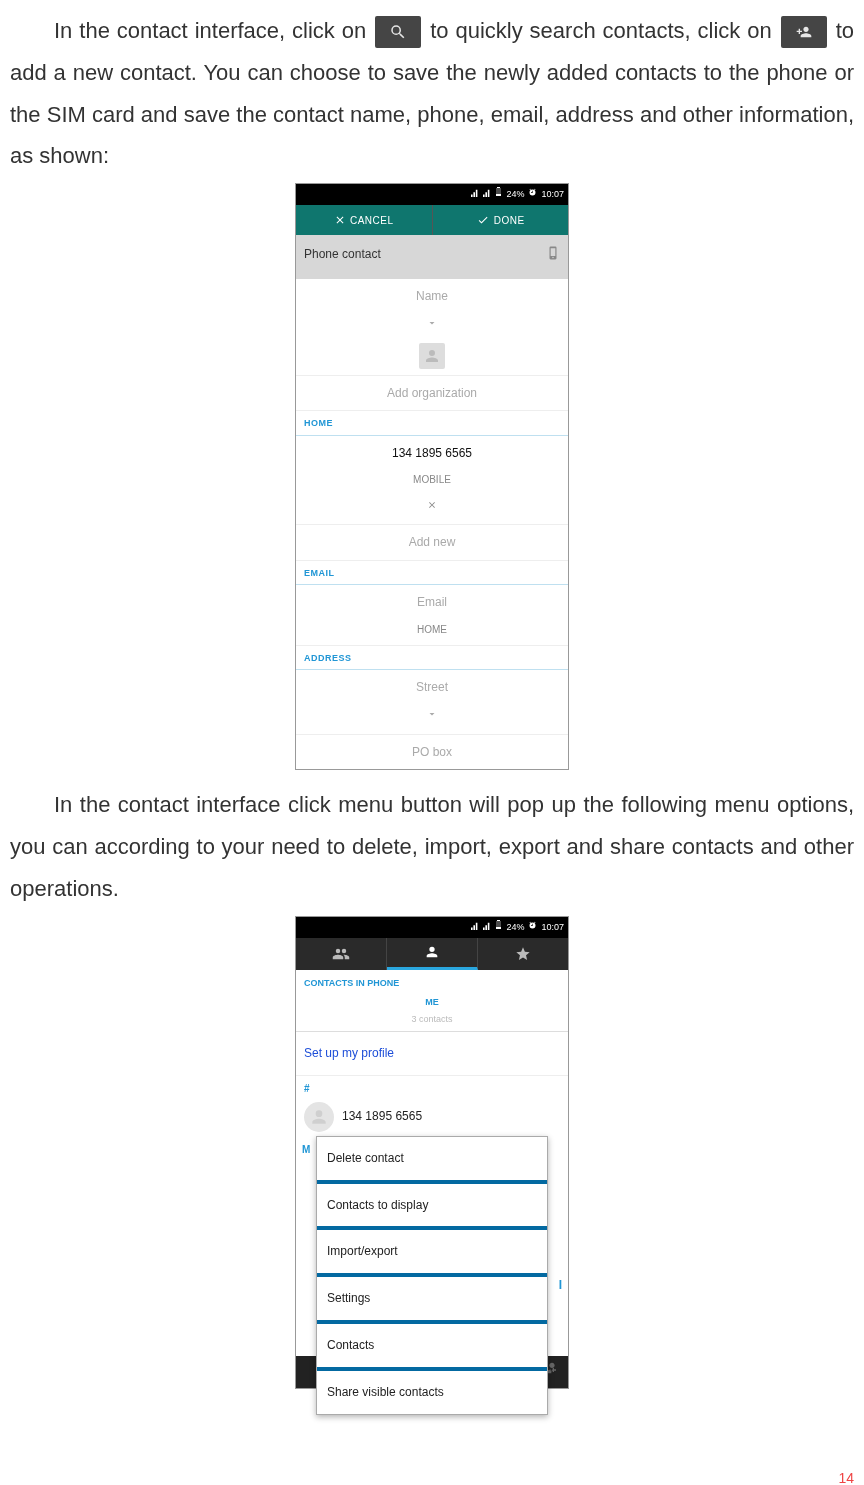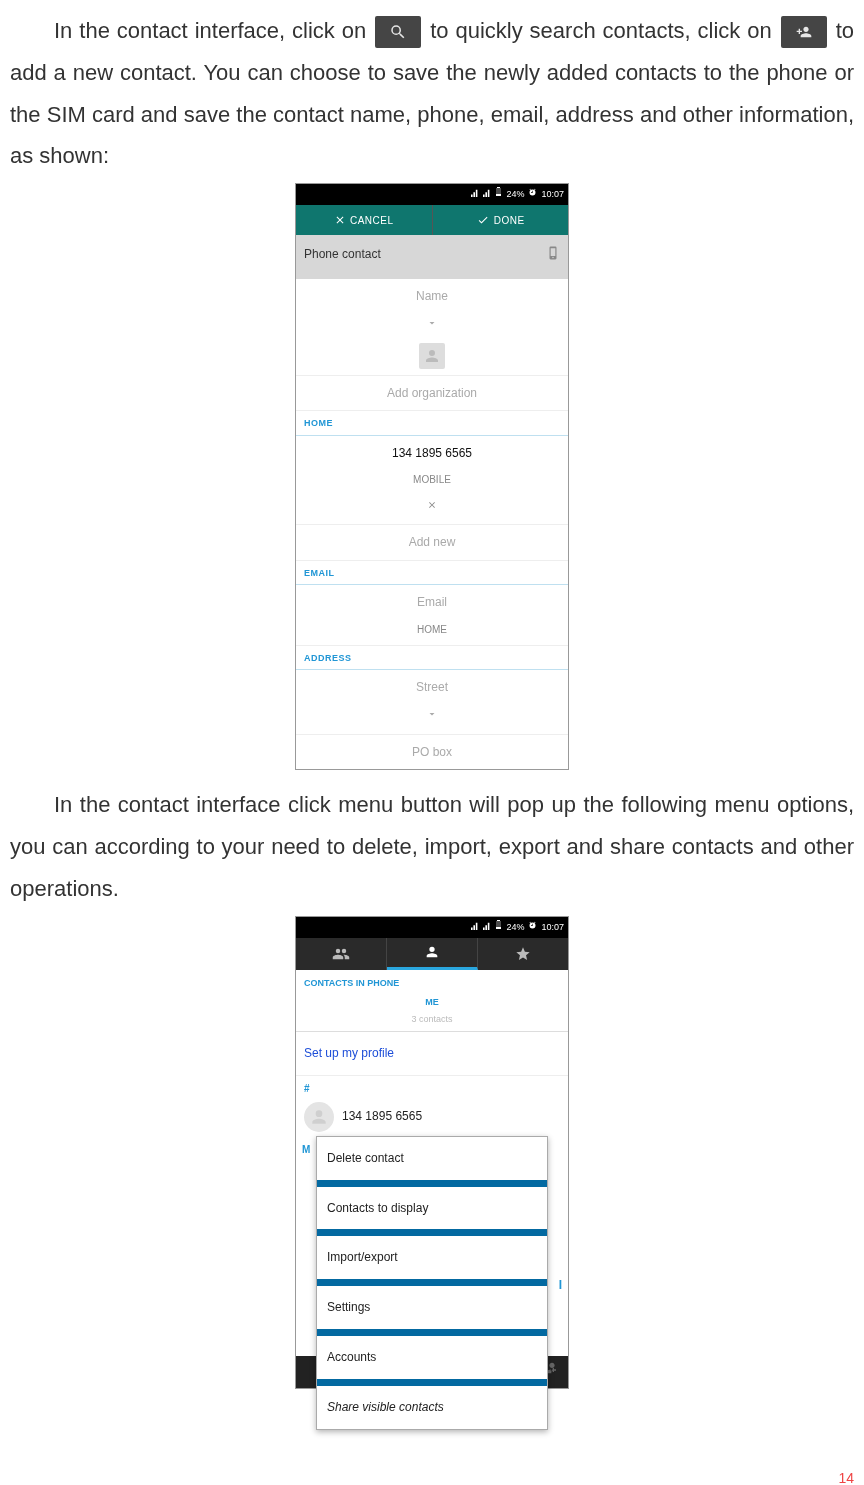--- a/index.html
+++ b/index.html
@@ -136,23 +136,23 @@
   }
   .contact-item .ava { width: 30px; height: 30px; background: #e4e4e4; border-radius: 50%; display:flex;align-items:center;justify-content:center;}
   .contact-item .ava svg { fill:#cfcfcf; }
   .menu-area { position: relative; height: 220px; background:#fff; }
   .popup {
     position: absolute; left: 20px; right: 20px; top: 0;
     background: #fff; border: 1px solid #aaa;
     box-shadow: 0 2px 6px rgba(0,0,0,0.3);
   }
   .popup .item {
-    padding: 10px 10px; border-bottom: 7px solid #0369a1; font-size: 12px; color: #222;
-  }
-  .popup .item:last-child { border-bottom: none; font-style: italic; }
+    padding: 10px 10px; border-bottom: 4px solid #0369a1; font-size: 12px; color: #222;
+  }
+  .popup .item:last-child { border-bottom: none; }
   .dim-letter {
     position:absolute; left:6px; color:#2196d5; font-size:10px; font-weight:bold;
   }
   .bottombar {
     background:#222; height:32px; display:flex; align-items:center; justify-content:flex-end; padding:0 8px;
   }
   .bottombar svg { fill:#aaa; }
   .side-letter {
     position:absolute; right:6px; top:138px; color:#2196d5; font-weight:bold; font-size:12px;
   }
@@ -322,21 +322,21 @@
   </div>
 
   <div class="menu-area">
     <span class="dim-letter" style="top:4px">M</span>
     <span class="side-letter">I</span>
     <div class="popup">
       <div class="item"><span>Delete contact</span></div>
       <div class="item"><span>Contacts to display</span></div>
       <div class="item"><span>Import/export</span></div>
       <div class="item"><span>Settings</span></div>
-      <div class="item"><span>Accounts</span></div>
+      <div class="item"><span>Contacts</span></div>
       <div class="item"><span>Share visible contacts</span></div>
     </div>
   </div>
   <div class="bottombar">
     <span><svg width="20" height="16" viewBox="0 0 24 24">
           <path d="M15 12c2.21 0 4-1.79 4-4s-1.79-4-4-4-4 1.79-4 4 1.79 4 4 4zm6 2h-3v-2h-2v2h-3v2h3v2h2v-2h3zM7 18c0-2.66 5.33-4 8-4 .34 0 .67.02 1 .05A5.9 5.9 0 0014 18v2H7z" opacity="0.5"></path>
         </svg></span>
   </div>
 </div>
 

